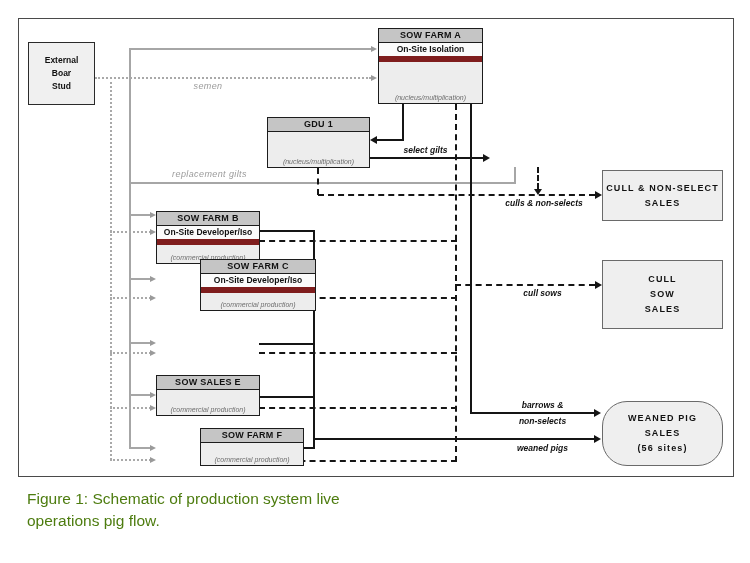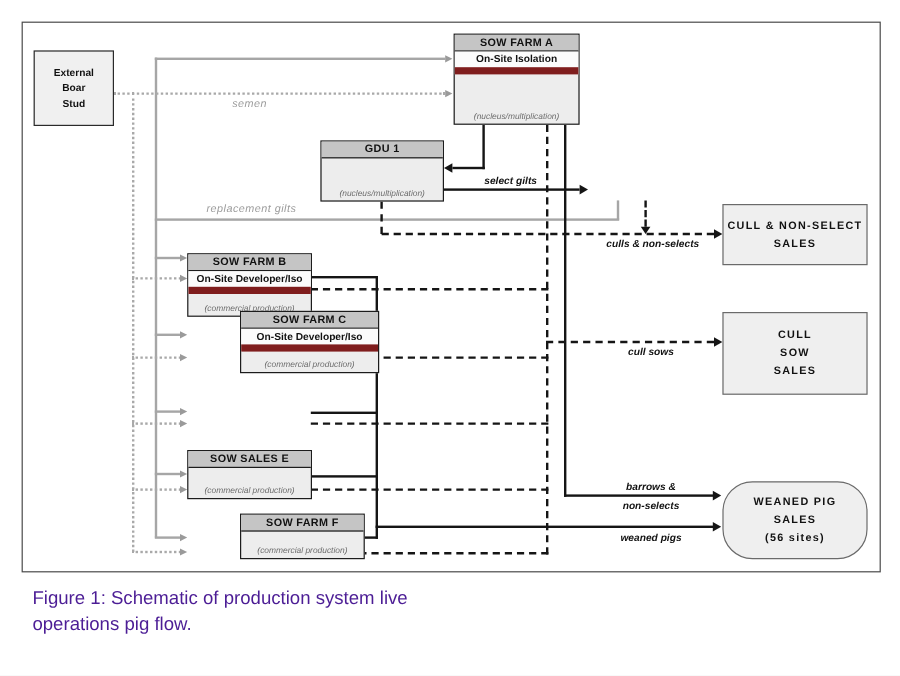--- a/index.html
+++ b/index.html
@@ -35,21 +35,21 @@
   .ar.r-b{border-width:4px 0 4px 7px;border-color:transparent transparent transparent #151515;}
   .ar.l-b{border-width:4px 7px 4px 0;border-color:transparent #151515 transparent transparent;}
   .ar.d-b{border-width:6px 4px 0 4px;border-color:#151515 transparent transparent transparent;}
   .ar.r-g{border-width:3px 0 3px 6px;border-color:transparent transparent transparent #9a9a9a;}
 
   
   .lbl{position:absolute;font-style:italic;text-align:center;}
   .lbl.blk{font-weight:bold;color:#111;font-size:8.5px;}
   .lbl.gry{color:#9b9b9b;font-size:9px;letter-spacing:.4px;}
 
-  #caption{position:absolute;left:27px;top:488px;width:345px;font-size:15.5px;line-height:1.42;color:#4c1d95;}
+  #caption{position:absolute;left:27px;top:488px;width:345px;font-size:15.5px;line-height:1.42;color:#4d7c0f;}
 </style>
 </head>
 <body>
 
 <div id="canvas">
   <div id="frame"></div>
 
   <div class="gl hl" style="left:129px;top:48px;width:242px;"></div>
   <div class="gl vl" style="left:129px;top:48px;height:400px;"></div>
   <div class="gl hl" style="left:129px;top:182px;width:387px;"></div>

